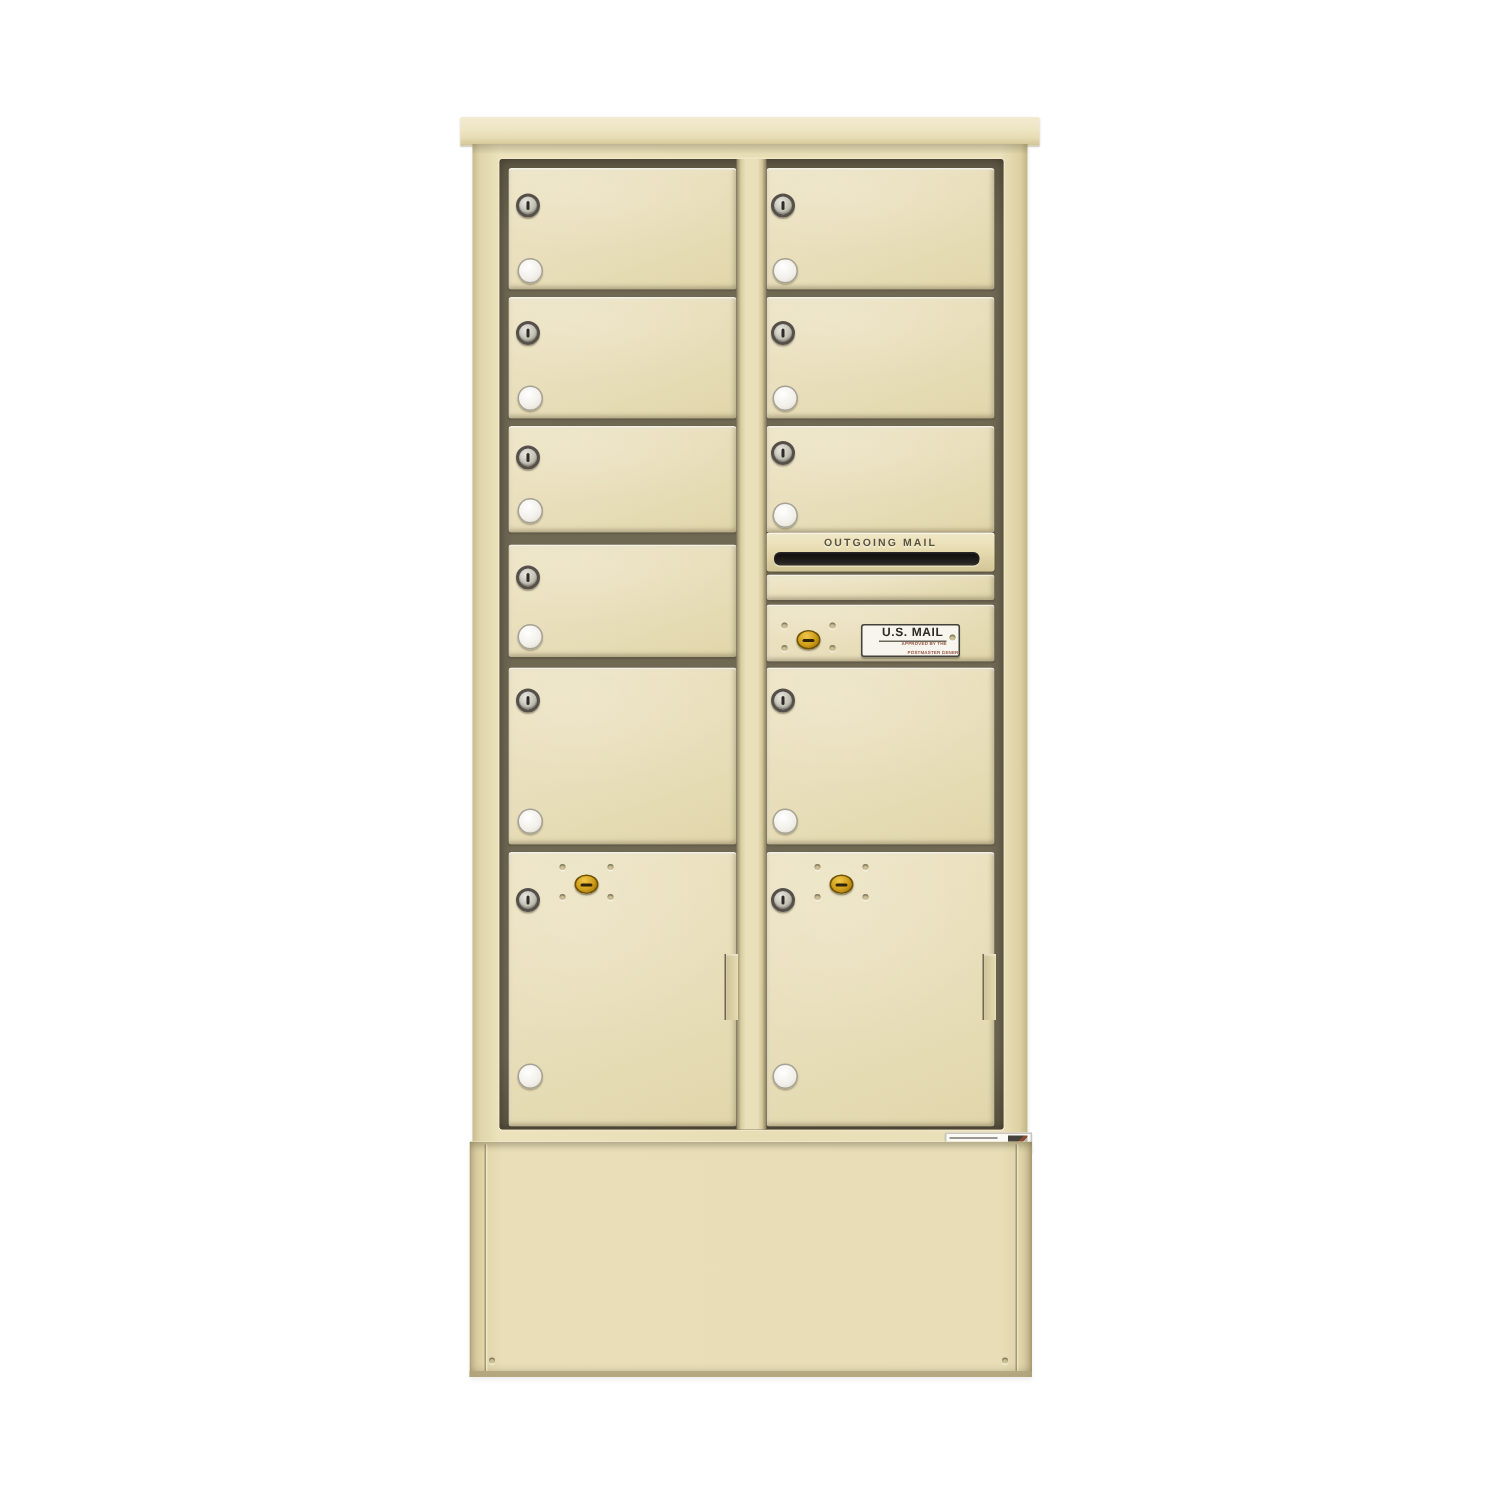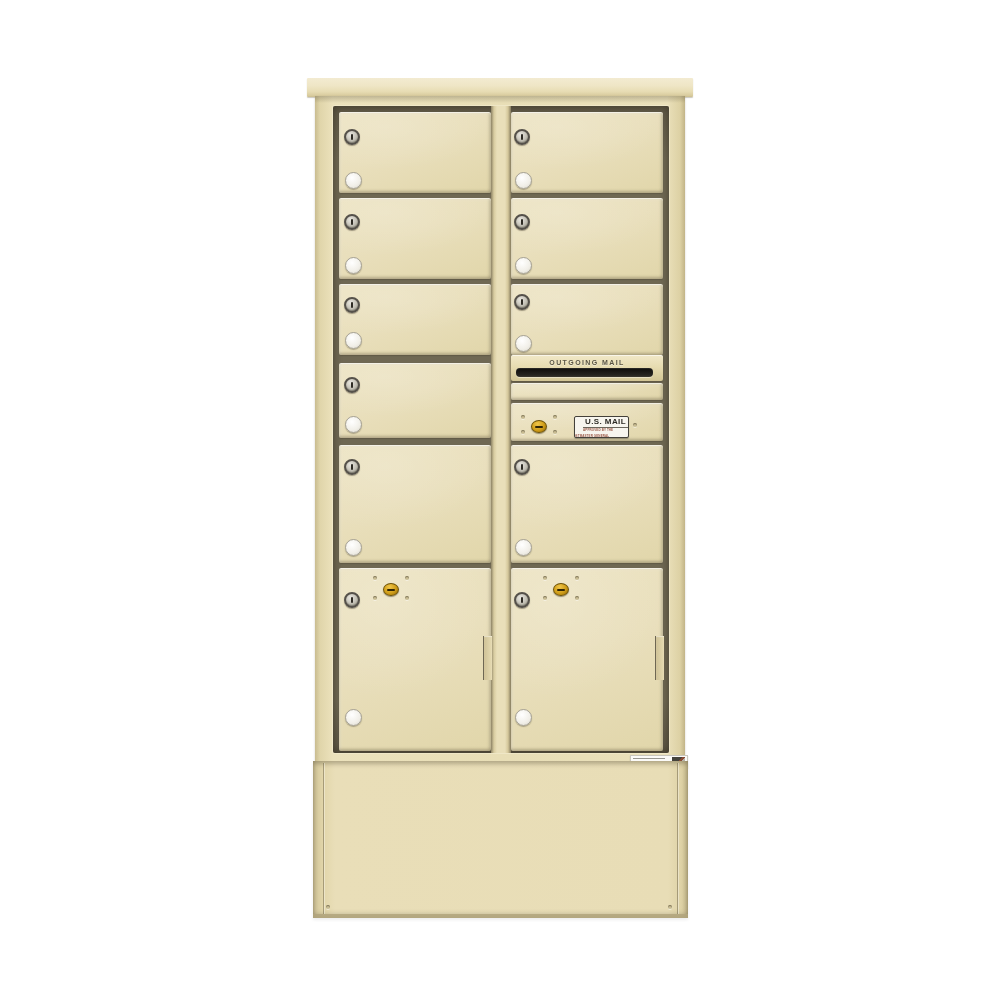--- a/index.html
+++ b/index.html
@@ -67,21 +67,21 @@
   .hood-label{position:absolute;left:0;right:0;top:4px;text-align:center;
     font-size:7px;font-weight:700;letter-spacing:1.4px;color:#3f3b2d;opacity:.85;
     text-shadow:0 1px 0 rgba(255,255,255,.5);white-space:nowrap;}
   .slot{position:absolute;left:5px;top:13px;width:137px;height:9px;border-radius:4px;
     background:linear-gradient(180deg,#0c0b09 0%,#262420 80%,#3a372f 100%);
     box-shadow:0 1px 0 rgba(255,255,255,.4),inset 0 1px 1px rgba(255,255,255,.12);}
 
   
   .decal{position:absolute;left:574px;top:416px;width:53px;height:20px;border:1px solid #44413a;
     border-radius:2px;background:#f7f5ee;box-shadow:0 1px 1px rgba(0,0,0,.3);
-    display:flex;flex-direction:column;align-items:flex-end;justify-content:flex-start;overflow:hidden;}
+    display:flex;flex-direction:column;align-items:flex-start;justify-content:flex-start;overflow:hidden;padding-left:11px;}
   .decal-title{font-size:8px;font-weight:700;letter-spacing:.4px;color:#2e2c26;line-height:10px;
     border-bottom:1px solid #6b675c;padding:0 2px;white-space:nowrap;}
   .decal-sub{font-size:6px;line-height:6px;color:#9c5a48;letter-spacing:.2px;text-align:center;
     transform:scale(.5);transform-origin:50% 0;white-space:nowrap;font-weight:700;}
 
   
   .sticker{position:absolute;left:630px;top:755px;width:56px;height:11px;background:#fbfaf7;
     border:1px solid #c9c6bc;box-shadow:0 1px 1px rgba(0,0,0,.2);}
   .sticker-lines{position:absolute;left:2px;top:2px;width:32px;height:7px;
     background:repeating-linear-gradient(180deg,rgba(120,118,110,.75) 0 1px,transparent 1px 3px);}

